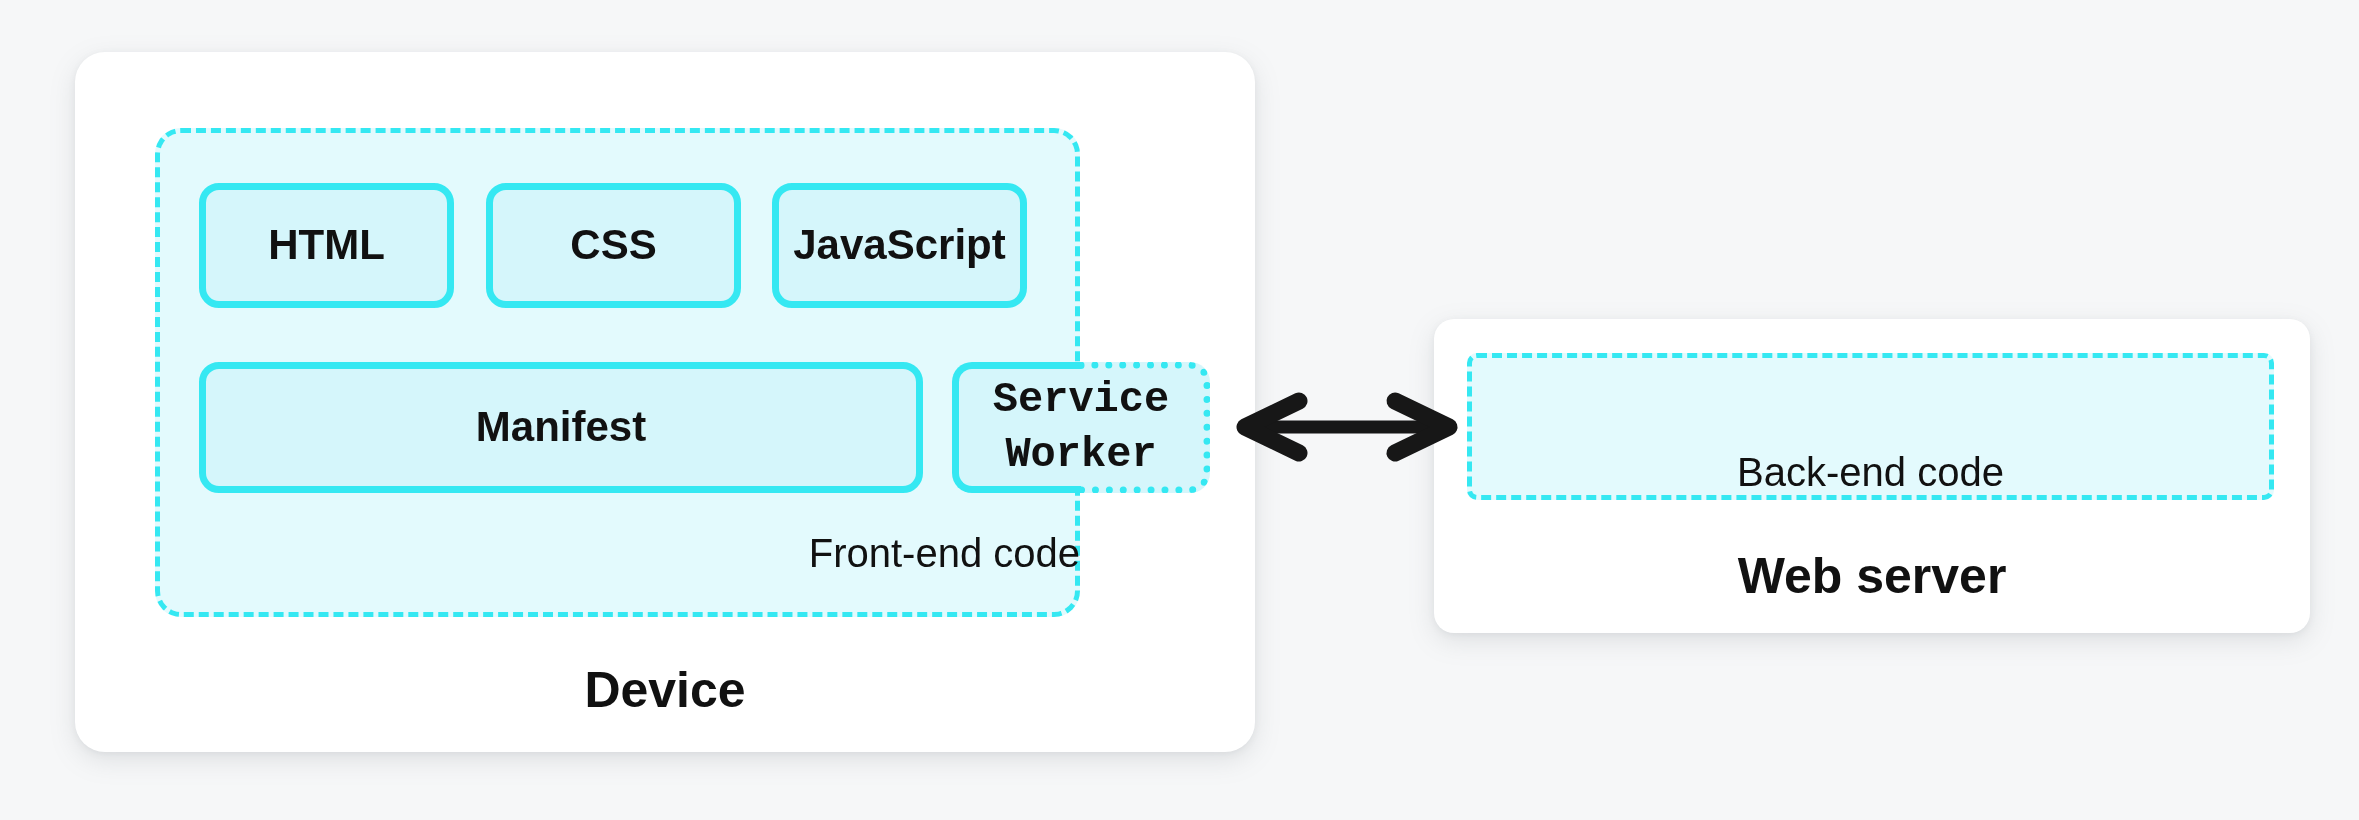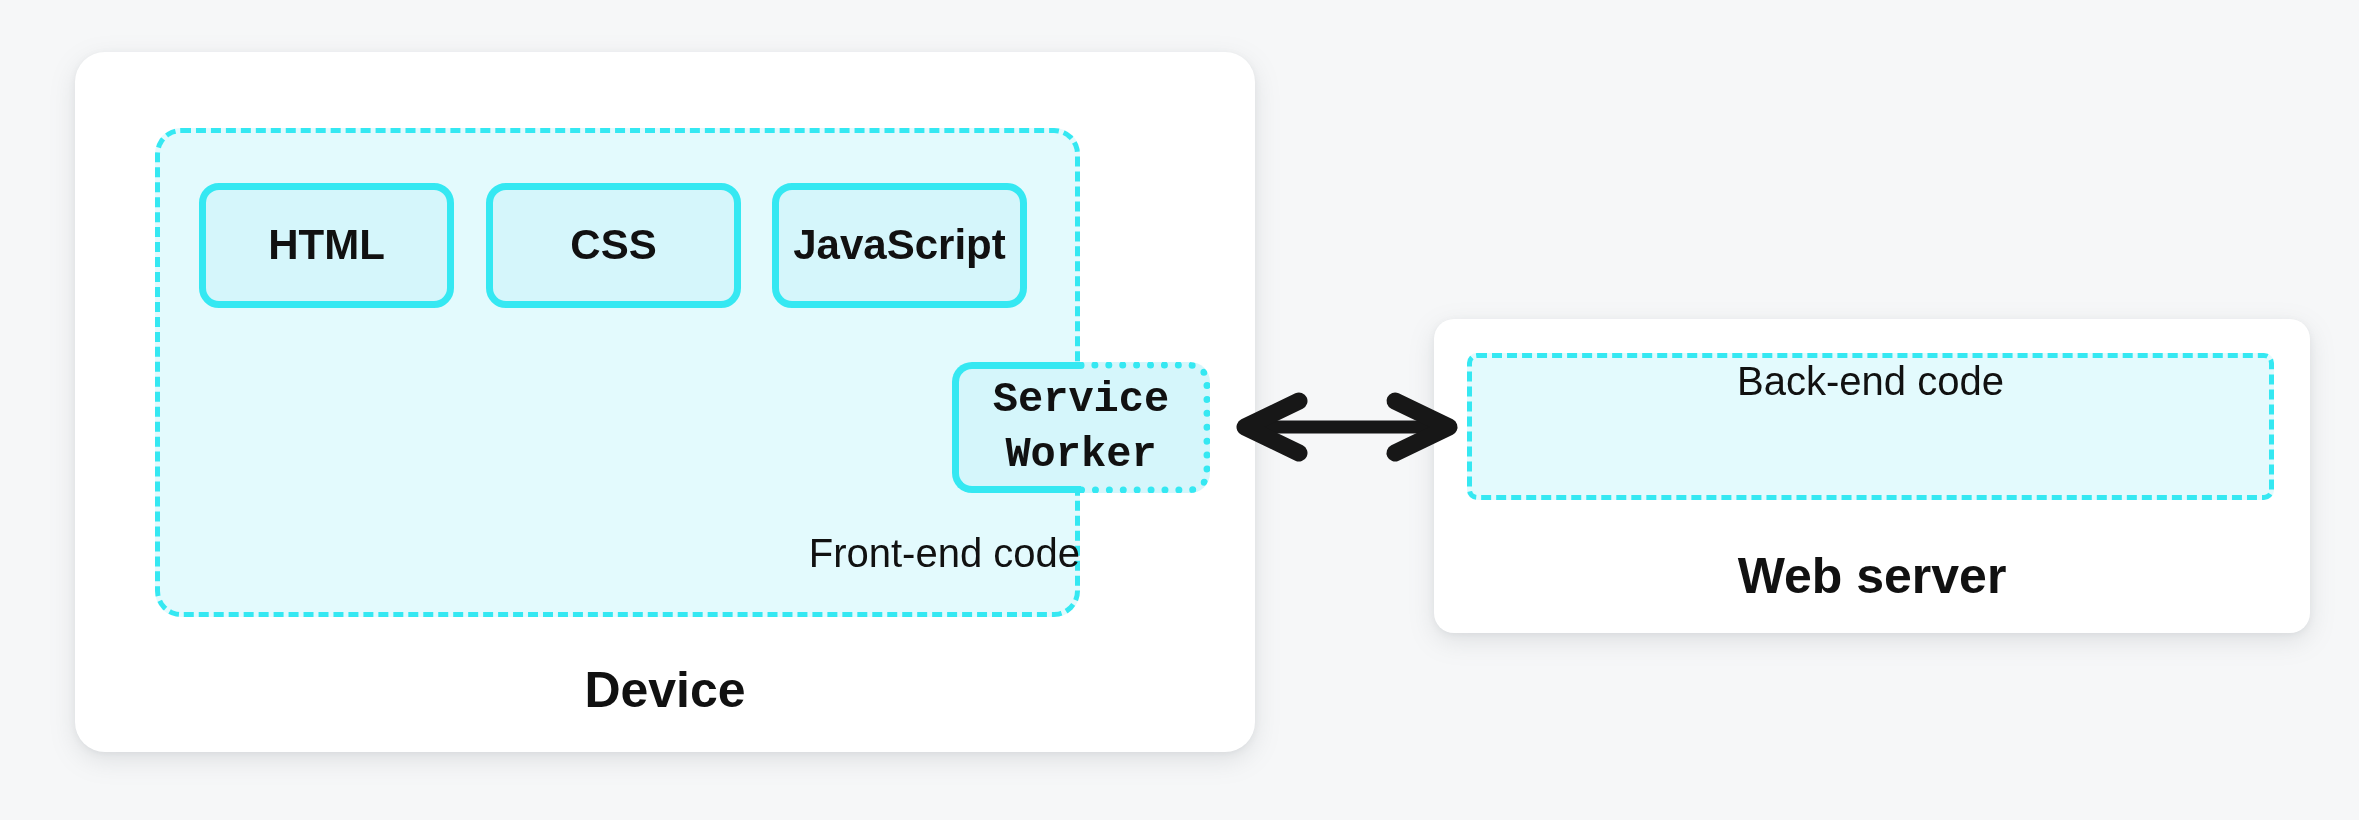--- a/index.html
+++ b/index.html
@@ -35,21 +35,21 @@
     background:var(--fill-light);
     border:5px dashed var(--accent);
     border-radius:26px;
     z-index:1;
   }
   .backend-box{
     position:absolute;left:33px;top:34px;width:807px;height:147px;
     background:var(--fill-light);
     border:5px dashed var(--accent);
     border-radius:10px;
-    display:flex;align-items:flex-start;justify-content:center;
+    display:flex;align-items:flex-end;justify-content:center;
   }
 
   
   .chip{
     position:absolute;
     background:var(--fill-medium);
     border:7px solid var(--accent);
     border-radius:20px;
     display:flex;align-items:center;justify-content:center;
     font-weight:bold;font-size:42px;line-height:1.1;
@@ -112,20 +112,23 @@
     <div class="chip html-box">
       <span>HTML</span>
     </div>
     <div class="chip js-box">
       <span>JavaScript</span>
     </div>
     <div class="chip css-box">
       <span>CSS</span>
     </div>
 
+    <div class="chip manifest-box">
+      <span>Manifest</span>
+    </div>
 
     <div class="sw-box">
       <div class="sw-left"></div>
       <div class="sw-right"></div>
       <div class="sw-label">Service Worker</div>
     </div>
 
     <div class="frontend-label">Front-end code</div>
     <div class="device-label">Device</div>
   </section>

